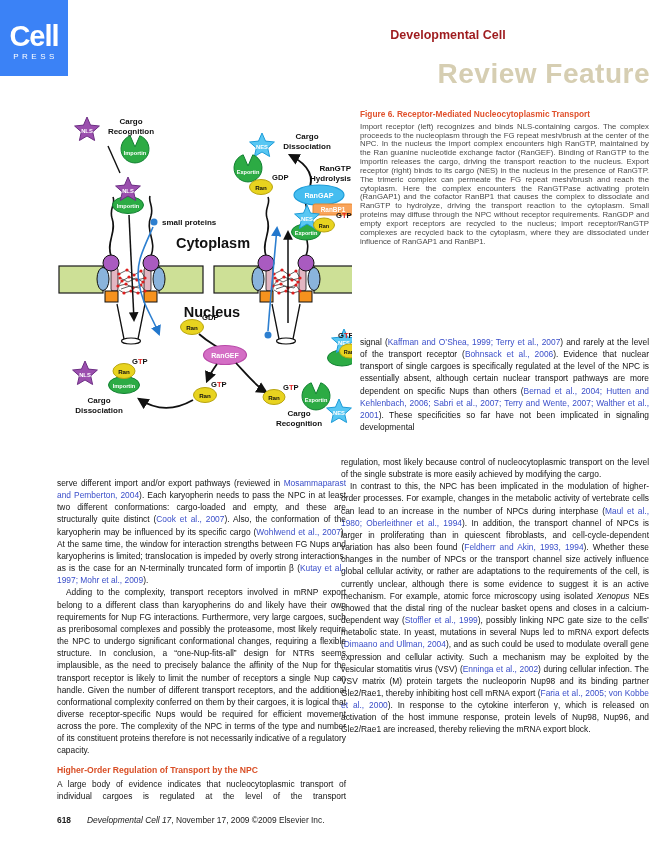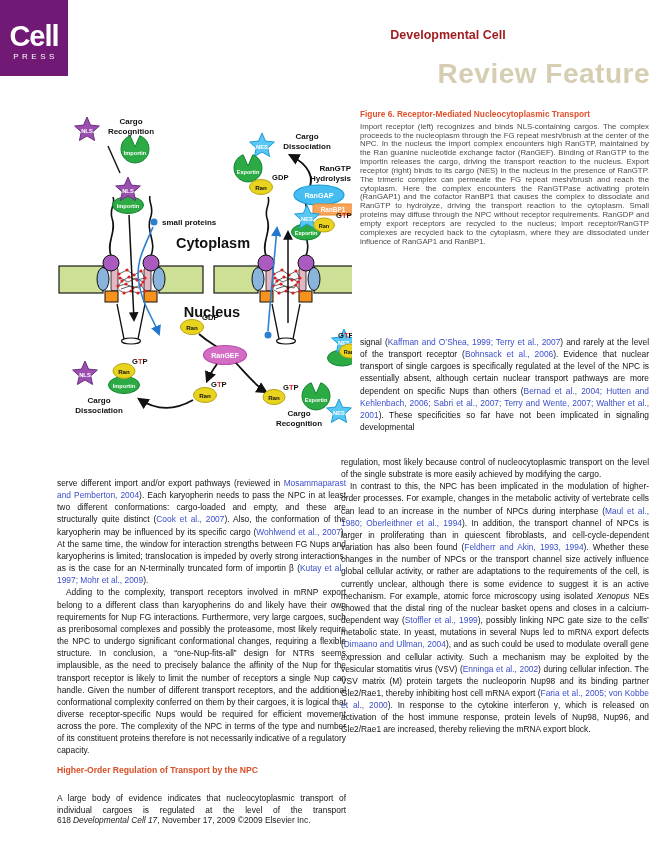--- a/index.html
+++ b/index.html
@@ -1,19 +1,19 @@
 <!DOCTYPE html>
 <html><head>
 <meta charset="utf-8">
 <style>
   html,body{margin:0;padding:0;background:#e8e8e8;}
   #page{position:relative;width:653px;height:848px;background:#ffffff;overflow:hidden;
         font-family:"Liberation Sans",sans-serif;color:#111;}
   
-  .logo{position:absolute;left:0;top:0;width:68px;height:76px;background:#701a75;text-align:center;}
+  .logo{position:absolute;left:0;top:0;width:68px;height:76px;background:#3b82f6;text-align:center;}
   .logo .cell{color:#fff;font-weight:bold;font-size:29px;letter-spacing:-1px;margin-top:22px;line-height:1;}
   .logo .press{color:#fff;font-weight:normal;font-size:8px;letter-spacing:3.5px;margin-top:1px;margin-left:3px;}
   .journal{position:absolute;right:5px;top:28px;width:400px;text-align:center;
            color:#9e1b1e;font-weight:bold;font-size:12.5px;}
   .feature{position:absolute;right:3px;top:58px;width:500px;text-align:right;
            color:#d6ceb2;font-weight:bold;font-size:28px;letter-spacing:0.5px;}
   
   #fig{position:absolute;left:55px;top:108px;}
   svg text{font-family:"Liberation Sans",sans-serif;}
   .biglab{font-size:14.5px;font-weight:bold;fill:#111;text-anchor:middle;}
@@ -27,26 +27,26 @@
   .cap-title{color:#e0512c;font-weight:bold;font-size:8.3px;line-height:9.7px;}
   .cap-body{color:#4a4a4a;font-size:7.8px;line-height:8.85px;text-align:justify;margin-top:3px;}
   
   .body-block{font-size:8.4px;line-height:12.15px;text-align:justify;color:#141414;}
   .body-block p{margin:0;}
   .body-block p.ind{text-indent:9px;}
   .body-block p.cont{text-align-last:justify;}
   #blockA{position:absolute;left:360px;top:336px;width:289px;}
   #blockB{position:absolute;left:341px;top:456px;width:308px;}
   #leftcol{position:absolute;left:57px;top:477px;width:289px;}
-  .subhead{color:#d94f26;font-weight:bold;font-size:8.6px;margin:7px 0 16px 0;text-align:left;}
+  .subhead{color:#d94f26;font-weight:bold;font-size:8.6px;margin:7px 0 2px 0;text-align:left;}
   .cite{color:#3a4ec9;}
   .i{font-style:italic;text-align:right;}
   
   .footer{position:absolute;left:57px;top:815px;font-size:8.4px;color:#222;}
-  .footer .pg{display:inline-block;margin-right:2px;}
+  .footer .pg{display:inline-block;margin-right:16px;font-weight:bold;}
 </style>
 </head>
 <body>
 <div id="page">
 
 <div class="logo">
   <div class="cell">Cell</div>
   <div class="press">PRESS</div>
 </div>
 <div class="journal">Developmental Cell</div>

